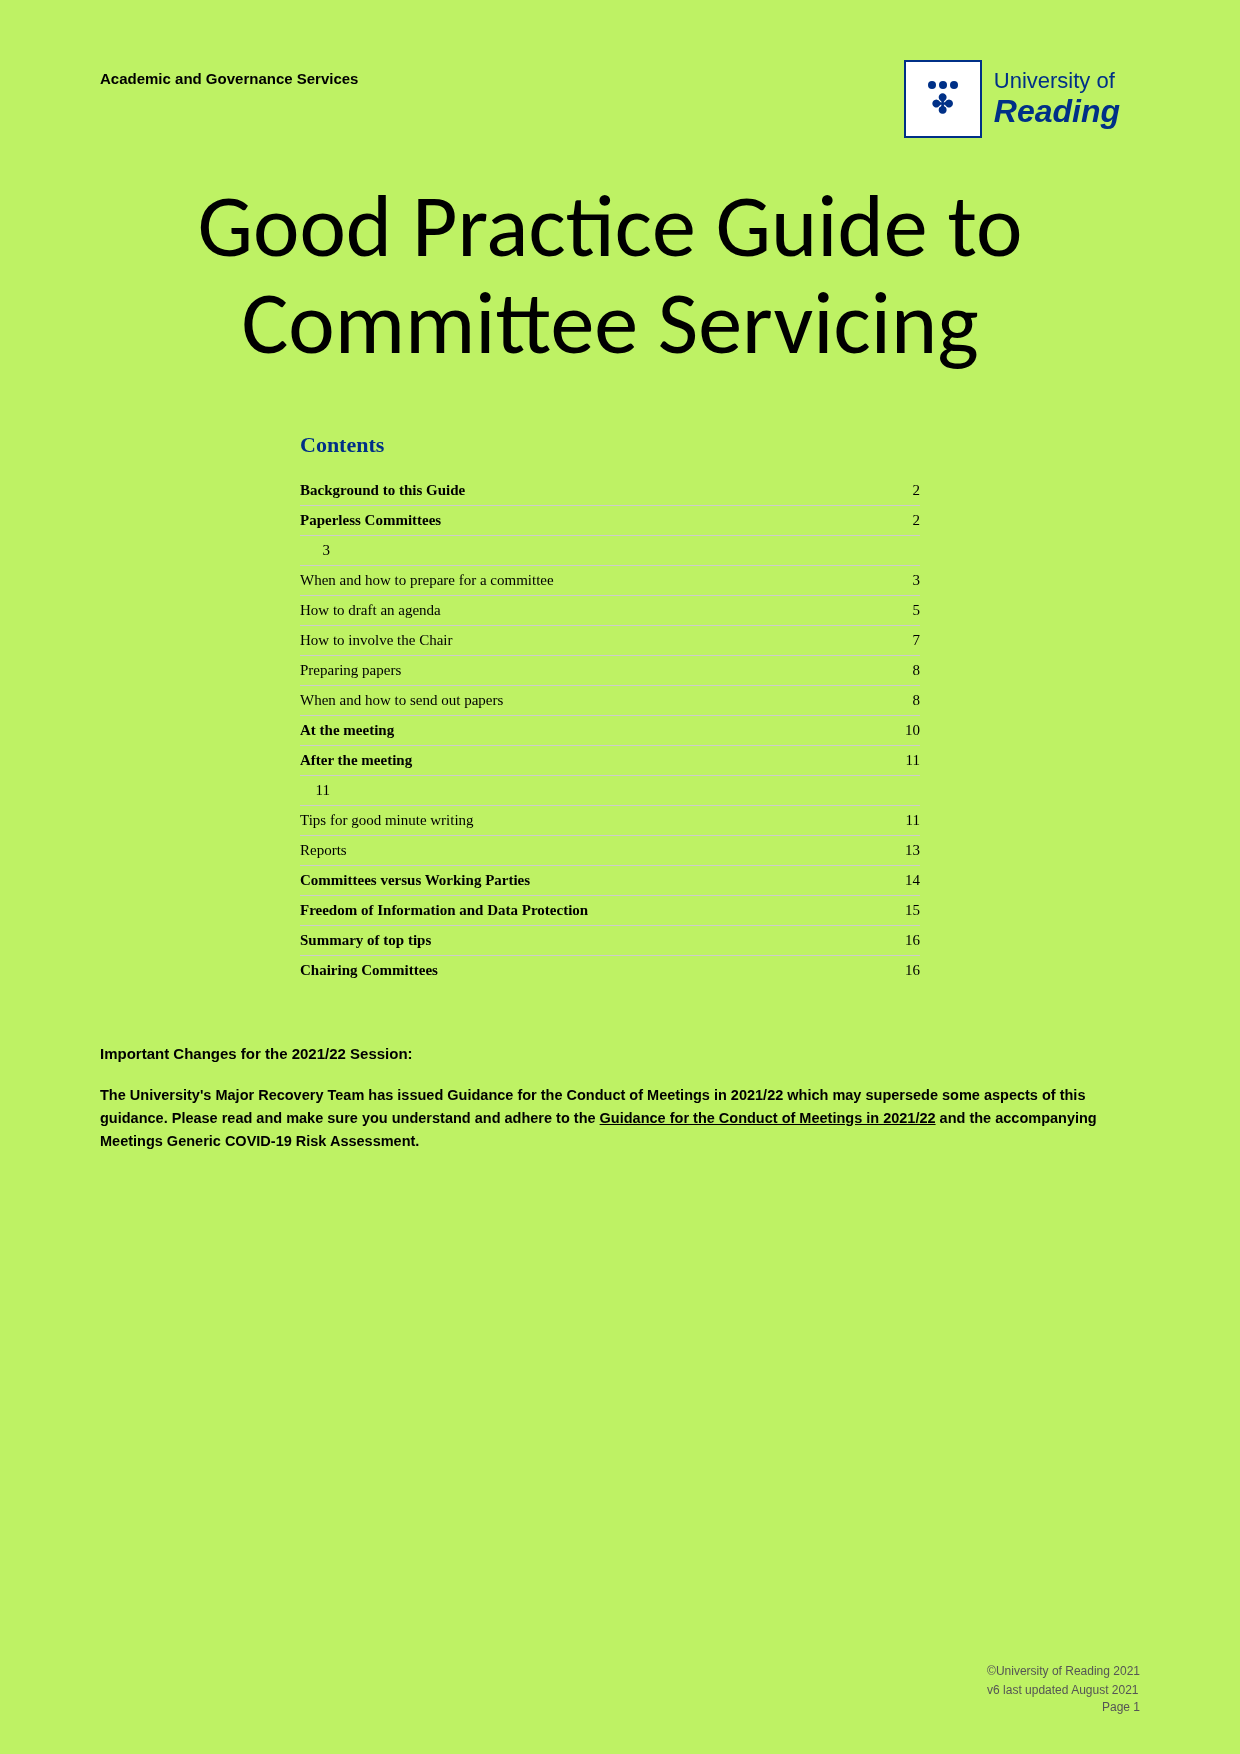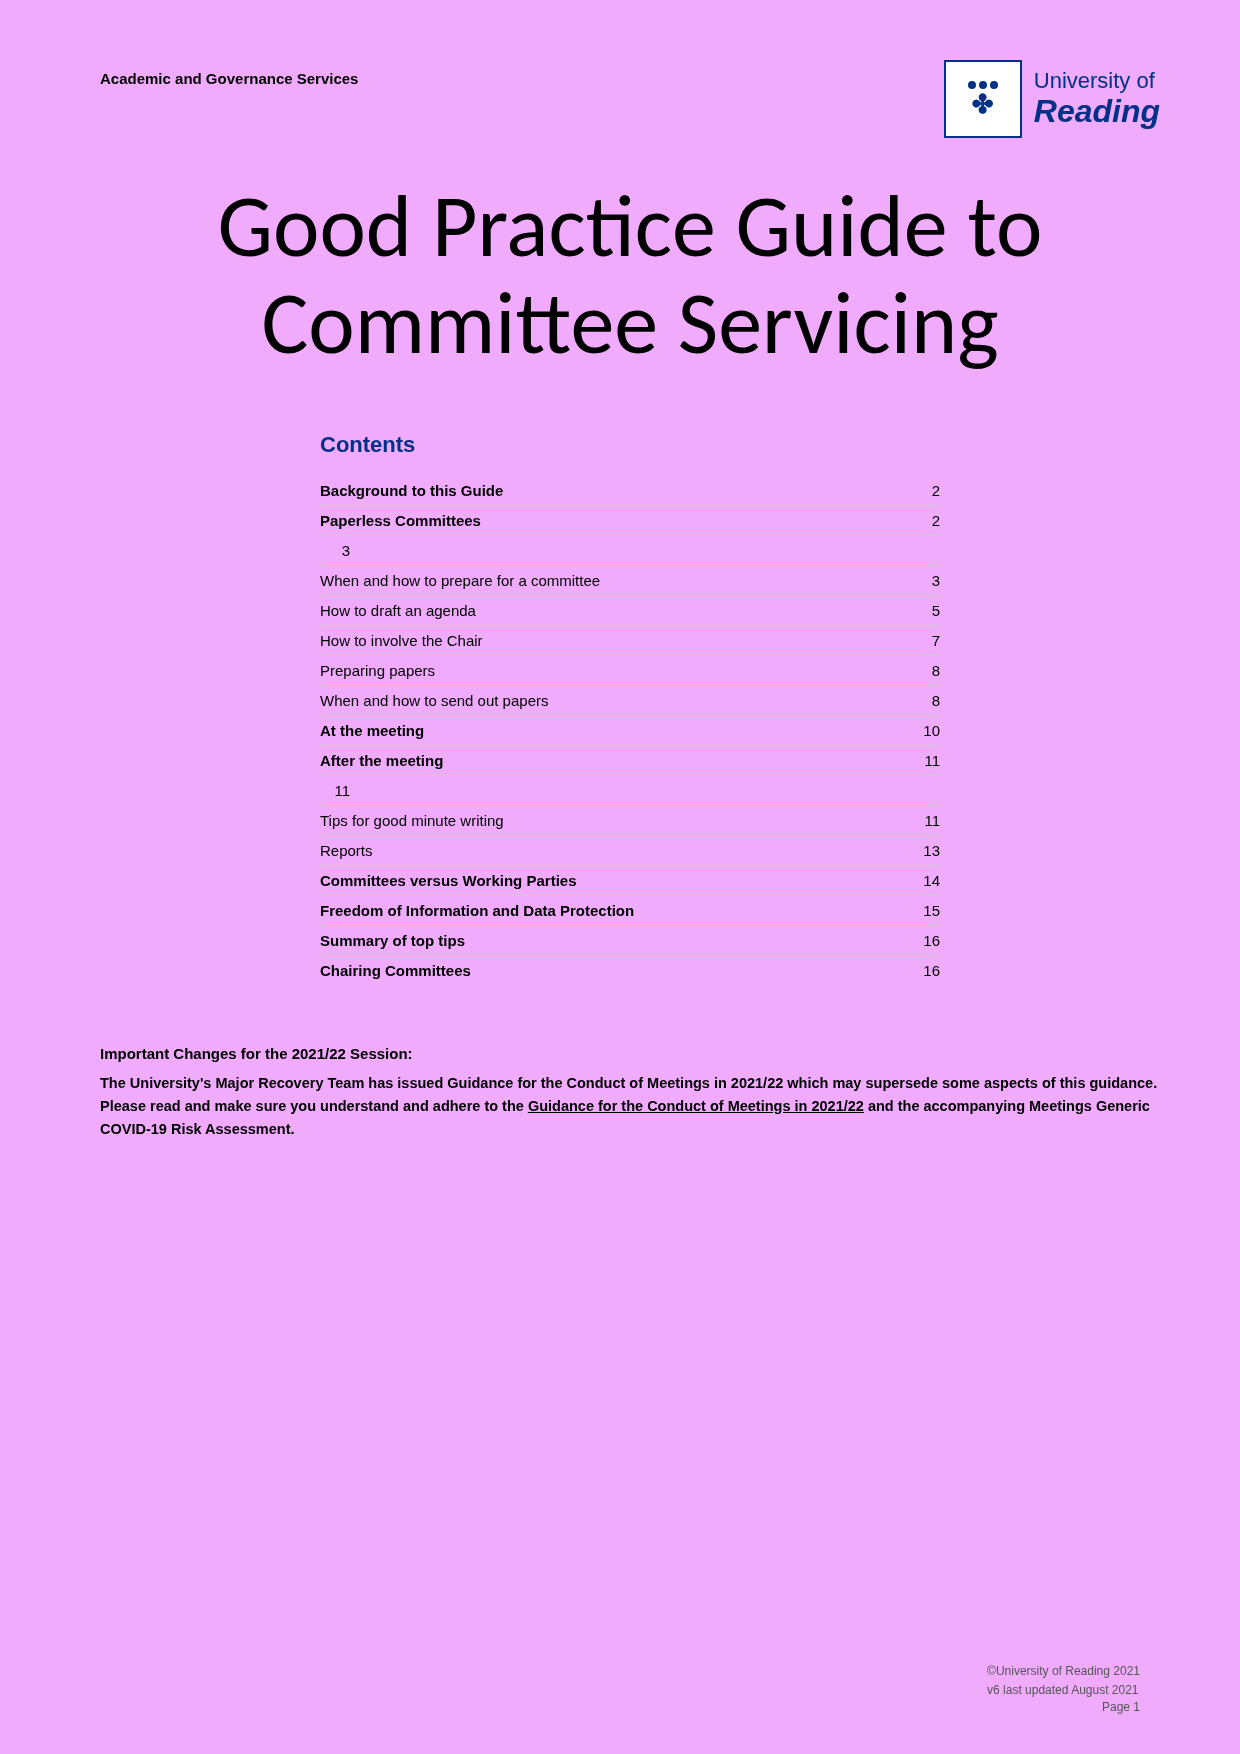--- a/index.html
+++ b/index.html
@@ -13,23 +13,23 @@
       display: flex;
       justify-content: center;
       align-items: flex-start;
       min-height: 100vh;
       font-family: 'Arial', sans-serif;
     }
 
     .page {
       width: 1240px;
       min-height: 1754px;
-      background: #f0abfc;
+      background: #bef264;
       position: relative;
-      padding: 60px 80px 60px 100px;
+      padding: 60px 120px 60px 100px;
     }
 
     .header {
       display: flex;
       justify-content: space-between;
       align-items: flex-start;
       margin-bottom: 40px;
     }
 
     .header-left {
@@ -79,20 +79,21 @@
       font-size: 88px;
       font-weight: normal;
       color: #000;
       line-height: 1.1;
       font-family: 'Calibri', 'Arial', sans-serif;
     }
 
     .contents-section {
       margin: 0 auto;
       max-width: 620px;
+      font-family: Liberation Serif, serif;
     }
 
     .contents-title {
       font-size: 22px;
       font-weight: bold;
       color: #003087;
       margin-bottom: 18px;
     }
 
     .toc-table {
@@ -135,21 +136,21 @@
 
     .important-section {
       margin-top: 60px;
       border-top: none;
     }
 
     .important-title {
       font-size: 15px;
       font-weight: bold;
       color: #000;
-      margin-bottom: 10px;
+      margin-bottom: 22px;
     }
 
     .important-body {
       font-size: 14.5px;
       color: #000;
       line-height: 1.6;
       font-weight: bold;
     }
 
     .important-body a,

